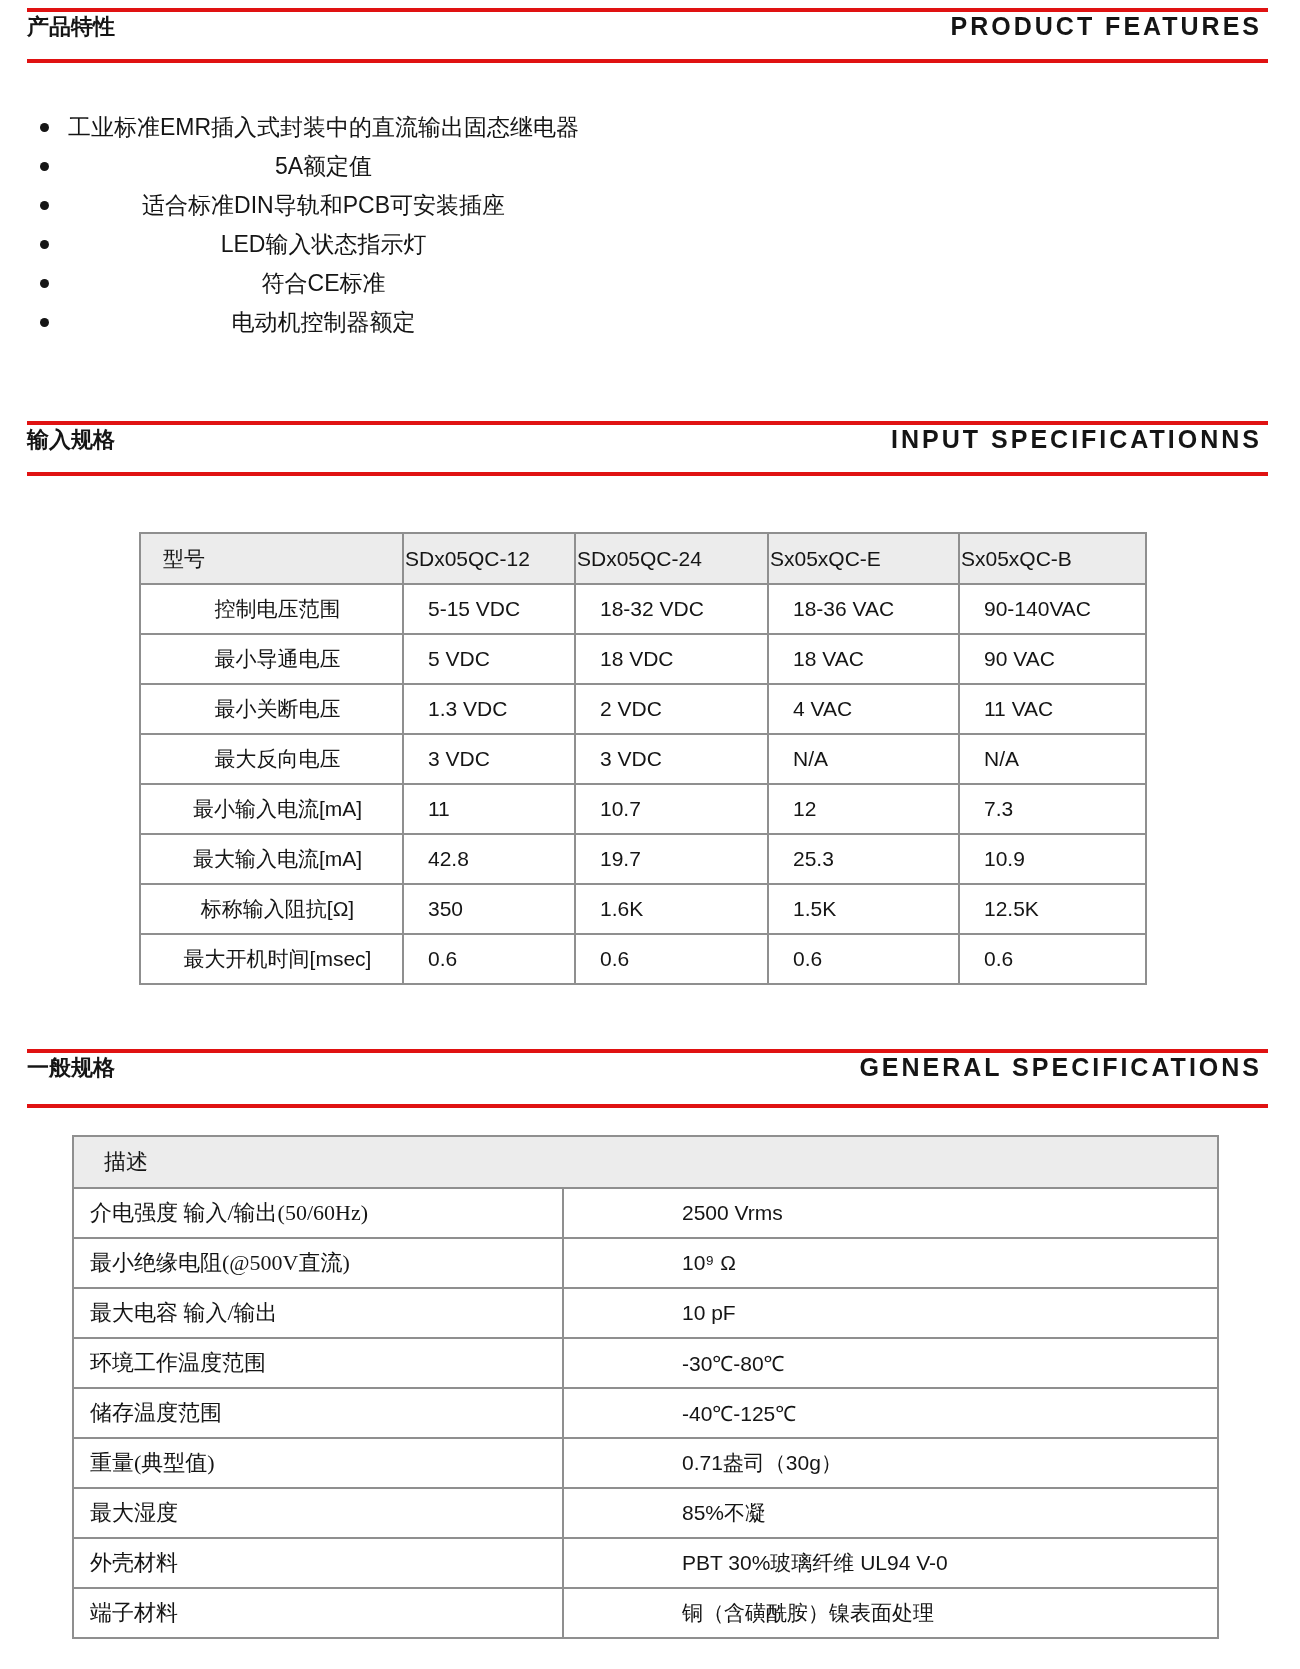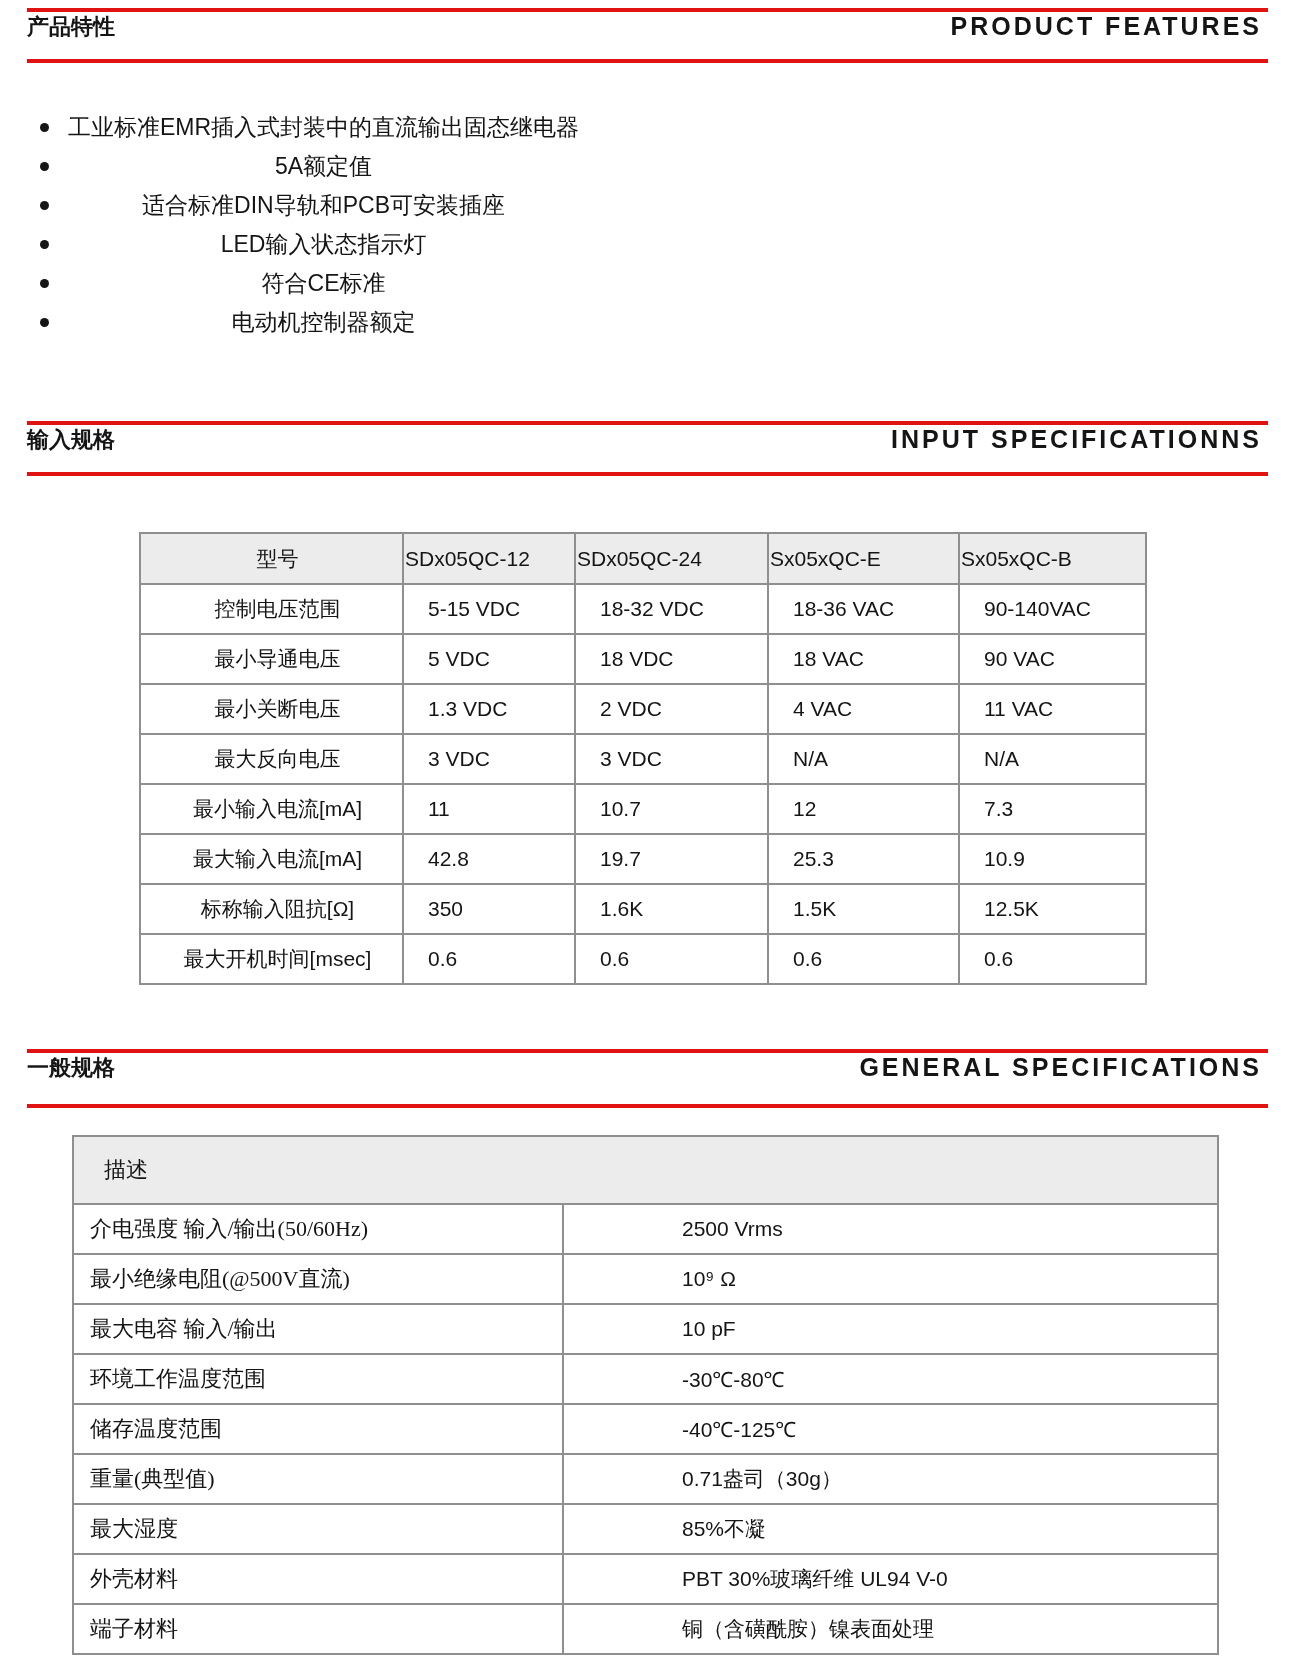--- a/index.html
+++ b/index.html
@@ -27,26 +27,26 @@
   }
   
   table.tbl{position:absolute;border-collapse:collapse;table-layout:fixed;}
   table.tbl th, table.tbl td{
     border:2px solid var(--border);box-sizing:border-box;
     font-weight:normal;text-align:left;vertical-align:middle;overflow:hidden;white-space:nowrap;
   }
   
   .tbl1{left:139px;top:532px;width:1006px;}
   .tbl1 th{height:51px;background:var(--headbg);font-size:21px;text-align:center;}
-  .tbl1 th.lab{text-align:center;padding-left:13px;}
+  .tbl1 th.lab{text-align:left;padding-left:22px;}
   .tbl1 td{height:50px;font-size:21px;padding-left:24px;}
   .tbl1 td.lab{padding-left:13px;text-align:center;}
   
   .tbl2{left:72px;top:1135px;width:1145px;}
-  .tbl2 th{height:68px;background:var(--headbg);font-size:22px;padding-left:30px;
+  .tbl2 th{height:52px;background:var(--headbg);font-size:22px;padding-left:30px;
            font-family:"Liberation Serif", serif;}
   .tbl2 td{height:50px;}
   .tbl2 td.g-lab{padding-left:16px;font-size:22px;font-family:"Liberation Serif", serif;}
   .tbl2 td.g-val{padding-left:118px;font-size:21px;}
 </style>
 </head>
 <body>
 
 <div class="page">
 

